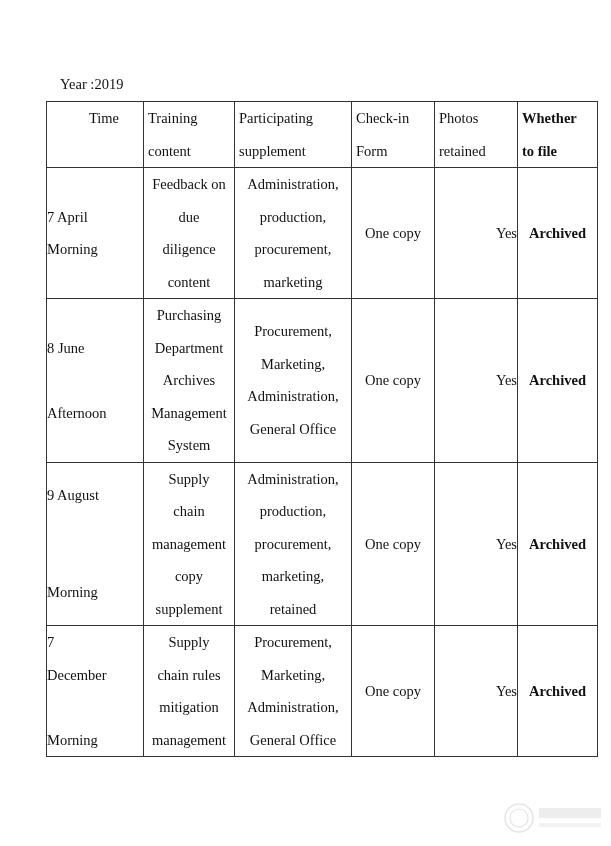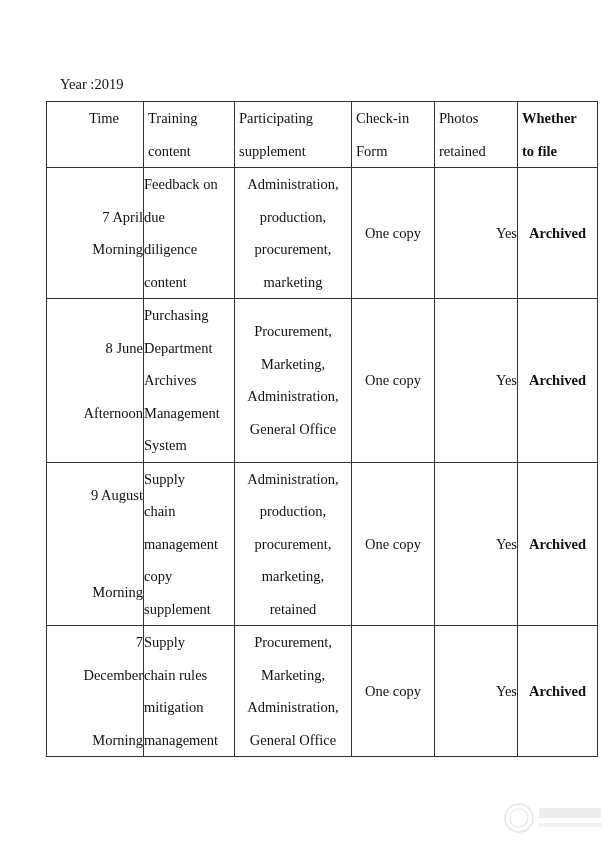--- a/index.html
+++ b/index.html
@@ -3,22 +3,22 @@
 <meta charset="utf-8">
 <style>
   html, body { margin:0; padding:0; background:#ffffff; }
   body { width:611px; height:846px; position:relative; overflow:hidden;
          font-family:"Liberation Serif", "DejaVu Serif", serif; color:#111; font-size:14.5px; }
   .year { position:absolute; left:60px; top:76px; font-size:14.5px; }
   .year .val { }
   table { position:absolute; left:46px; top:101px; border-collapse:collapse; }
   td { border:1.3px solid #333; padding:0; vertical-align:middle; line-height:32.5px; }
   td .ln { display:block; white-space:nowrap; }
-  .c0 { width:78px; text-align:right; }
-  .c1 { width:86px; text-align:left; }
+  .c0 { width:78px; text-align:left; }
+  .c1 { width:86px; text-align:center; }
   .c2 { width:112px; text-align:center; }
   .c3 { width:78px; text-align:center; }
   .c4 { width:78px; text-align:right; }
   .c5 { width:75px; text-align:center;font-weight:bold; }
   tr.head td { text-align:left; padding-left:4px; height:64px; vertical-align:middle; }
   tr.head td.c0 { text-align:center; padding-left:18px; vertical-align:top; }
   tr.head td.c0 .ln { padding-top:0; }
   .watermark { position:absolute; left:503px; top:800px; width:105px; height:36px; opacity:0.25; }
 </style>
 </head>

